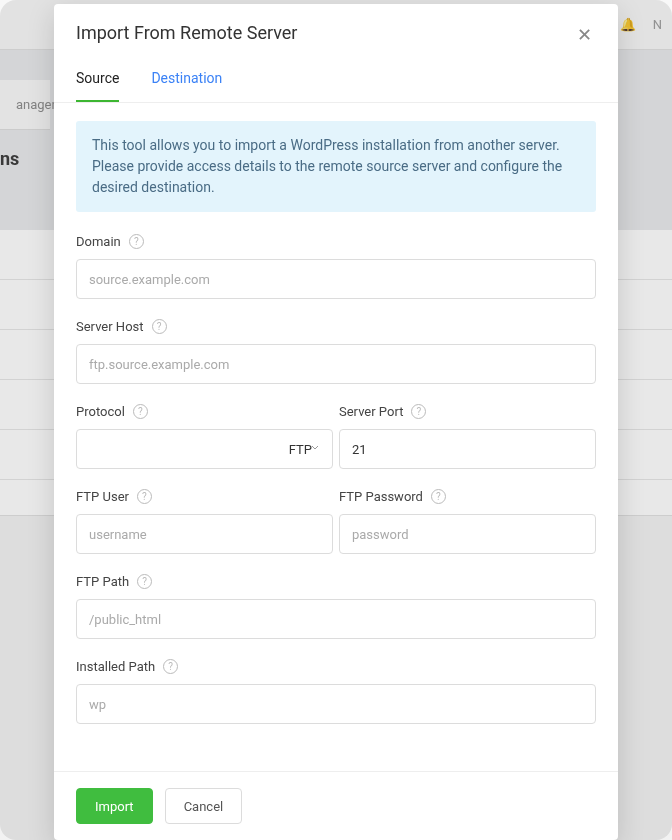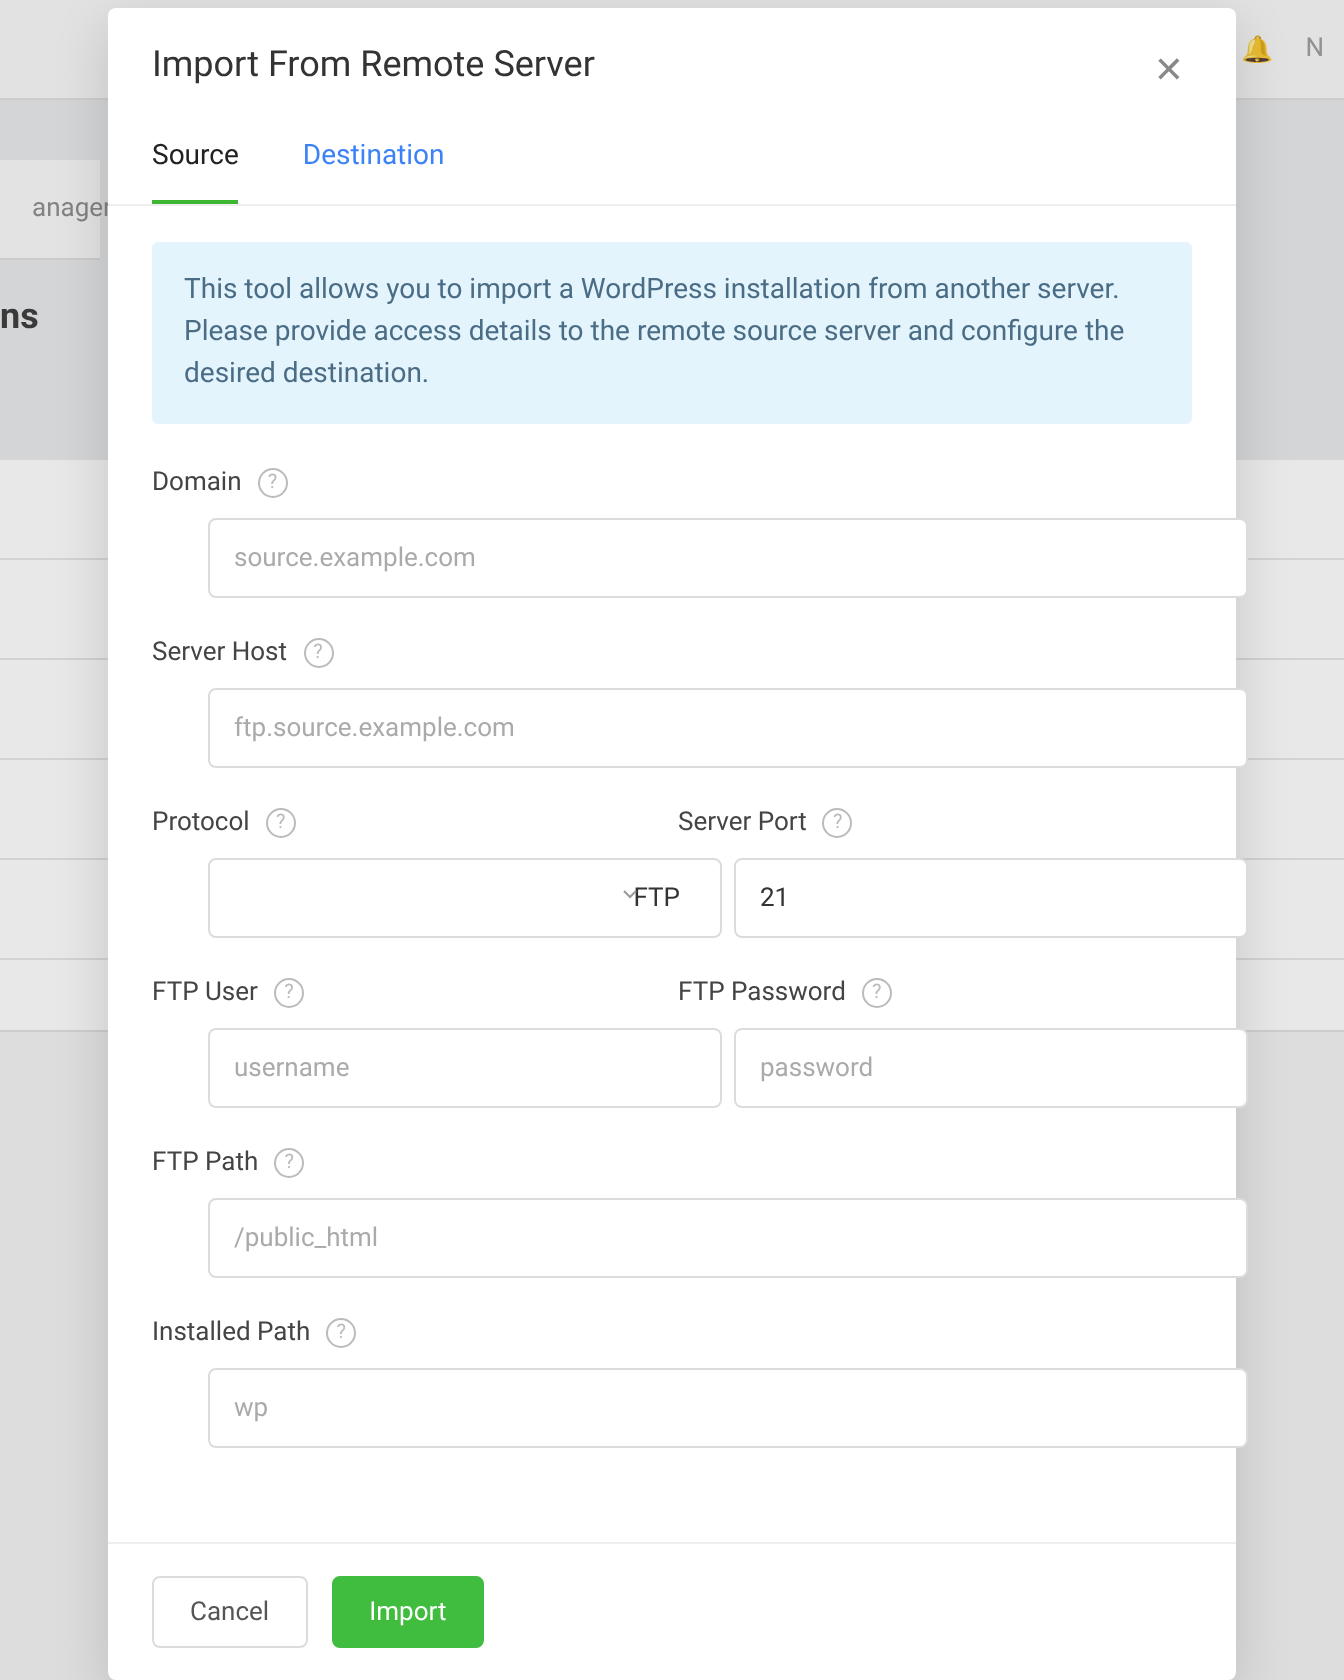--- a/index.html
+++ b/index.html
@@ -16,21 +16,21 @@
     .bg-layer { position: absolute; top:0; left:0; right:0; bottom:0; }
     .bg-topbar { height: 50px; background: #f8f8f8; border-bottom:1px solid #e0e0e0; display:flex; justify-content:flex-end; align-items:center; padding-right:10px; color:#999; gap:16px;}
     .bg-side { position:absolute; left:0; top:70px; color:#888; padding-left:0; }
     .bg-side-row { height: 50px; border-bottom:1px solid #ddd; display:flex; align-items:center; padding-left:16px; width: 100%; background:#f9f9f9; }
     .bg-heading { font-weight:700; font-size:18px; color:#333; padding:18px 0 10px 0;}
     .bg-body-row { position:absolute; left:0; right:0; height:50px; background:#fff; border-bottom:1px solid #e5e5e5; }
     .bg-footer { position:absolute; left:0; right:0; top:515px; bottom:0; background:#f2f2f2; border-top:1px solid #e0e0e0;}
     .modal-overlay {
       position: absolute; top:0; left:0; right:0; bottom:0;
       background: rgba(100,100,100,0.15);
-      display: flex; justify-content:center;
+      display: flex; justify-content:center;border-radius:16px;
     }
     .modal {
       background: #fff;
       width: 564px;
       margin-top: 4px;
       border-radius: 4px;
       box-shadow: 0 8px 28px rgba(0,0,0,0.15);
       display: flex; flex-direction: column;
       padding: 0;
     }
@@ -56,21 +56,20 @@
     .field-group { margin-bottom: 20px; }
     .field-label { display:flex; align-items:flex-start; gap:8px; margin-bottom:10px; font-size:13px; color:#444; }
     .help-icon {
       display:inline-flex; width:15px; height:15px; border:1px solid #bbb; border-radius:50%;
       align-items:center; justify-content:center; font-size:10px; color:#bbb; cursor: help;
     }
     .text-input, .select-input {
       width:100%; height:40px; border:1px solid #dcdcdc; border-radius:4px;
       padding: 0 12px; font-size:13px; color:#333; background:#fff;
       font-family: inherit;
-      margin-left: 28px;
     }
     .text-input::placeholder { color:#aaa; }
     .select-input { appearance:none; -webkit-appearance:none; padding-right:20px; position:relative;text-align:right; }
     .select-wrap { position:relative; }
     .select-chevron { position:absolute; right:12px; top:50%; transform:translateY(-50%); pointer-events:none; color:#999; }
     .row-2col { display:flex; gap:6px; }
     .row-2col > .field-group { flex:1; }
     .modal-footer {
       border-top: 1px solid #eee;
       padding: 16px 22px;
@@ -193,17 +192,17 @@
       <div class="field-group" style="margin-bottom:0;">
         <div class="field-label">
           <span>Installed Path</span>
           <span class="help-icon">?</span>
         </div>
         <input class="text-input" type="text" placeholder="wp" style="">
       </div>
     </div>
 
     <div class="modal-footer">
+      <button class="btn btn-primary">Import</button>
       <button class="btn btn-secondary">Cancel</button>
-      <button class="btn btn-primary">Import</button>
     </div>
   </div>
 </div>
 
 </body></html>

